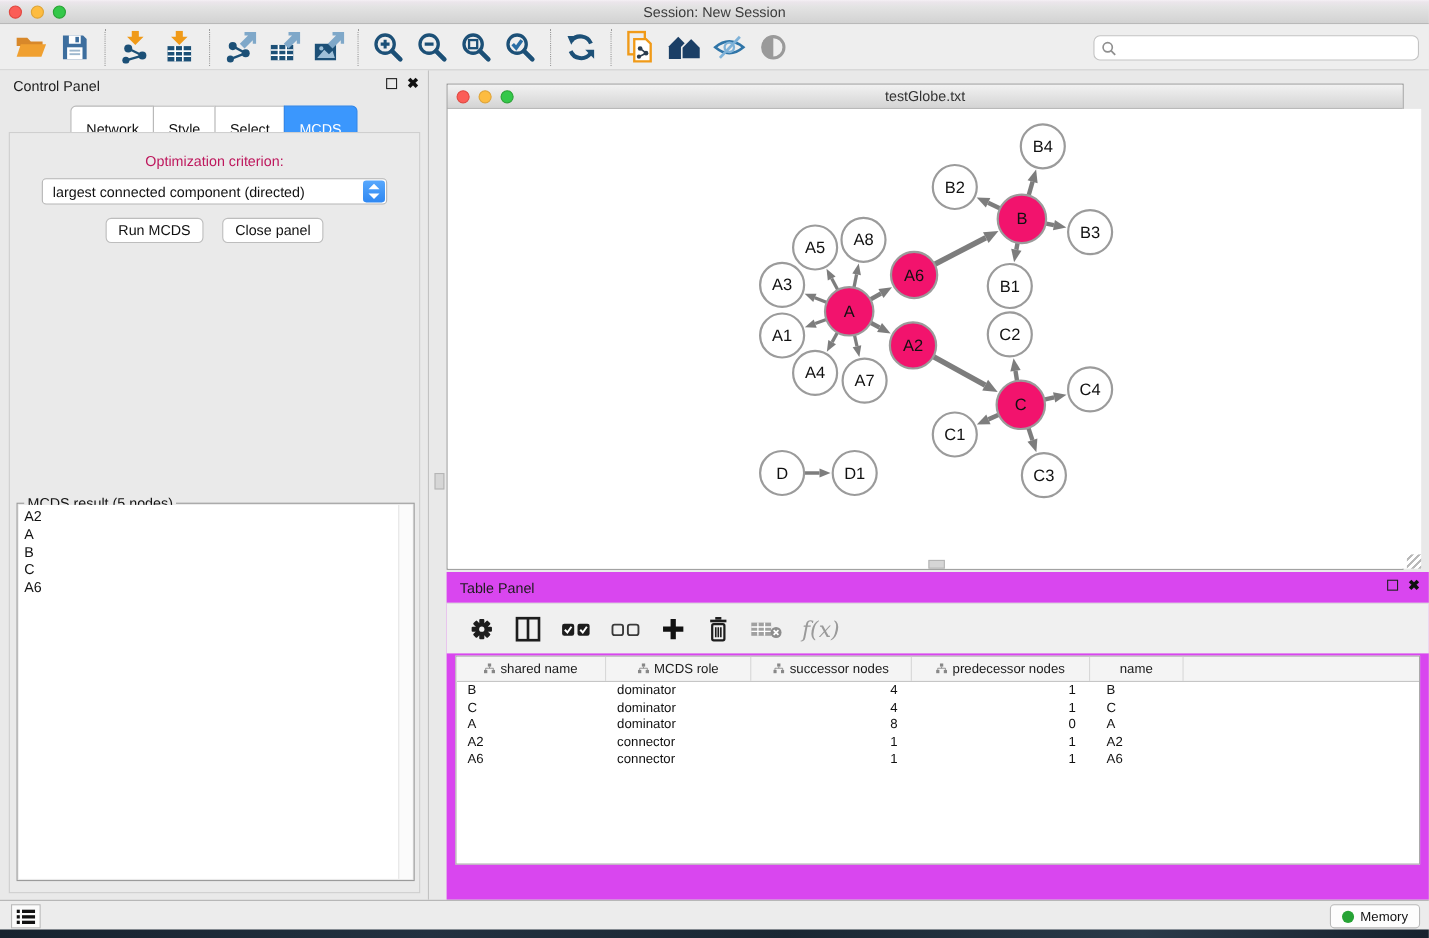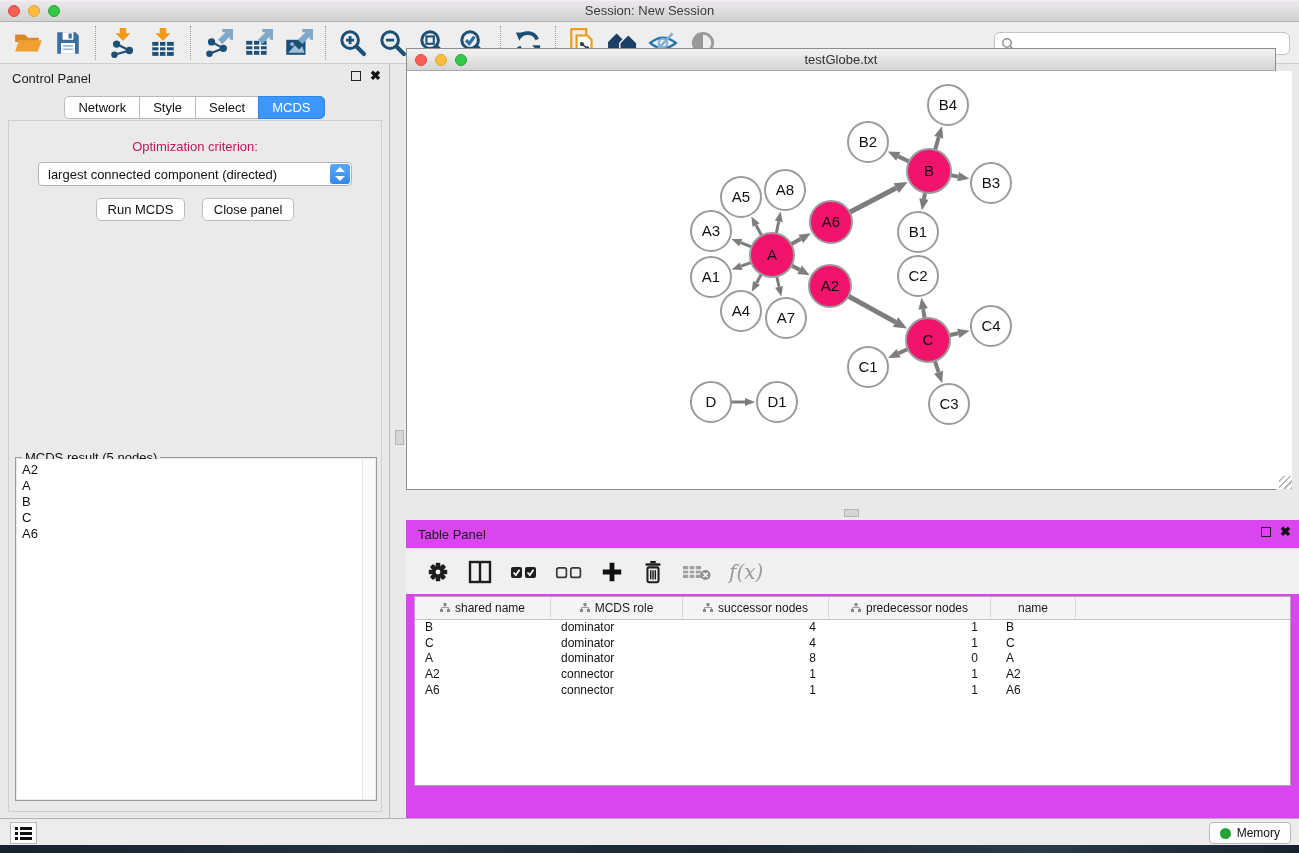--- a/index.html
+++ b/index.html
@@ -34,21 +34,21 @@
   
   .control-panel { position:absolute; left:0; top:64px; width:390px; height:754px;
     background:#e9e9e9; border-right:1px solid #c2c2c2; }
   .panel-head { position:relative; height:28px; }
   .panel-head .ptitle { position:absolute; left:12px; top:7px; font-size:13px; color:#1c1c1c; }
   .panel-ctrls { position:absolute; right:8px; top:7px; display:flex; gap:9px; align-items:center; }
   .float-box { width:10px; height:10px; border:1.5px solid #222; }
   .close-x { font-size:13px; font-weight:bold; color:#111; line-height:10px; }
   .seg { display:inline-flex; }
   .seg button { font-family:"Liberation Sans",sans-serif; font-size:13px; color:#111;
-    background:#fff; border:1px solid #b9b9b9; padding:3px 13px; margin-left:-1px; cursor:default; }
+    background:#fff; border:1px solid #b9b9b9; padding:13px 13px; margin-left:-1px; cursor:default; }
   .seg button:first-child { border-radius:5px 0 0 5px; margin-left:0; }
   .seg button:last-child { border-radius:0 5px 5px 0; }
   .seg button.active { background:#3b97fd; border-color:#2f86ea; color:#fff; }
   .cp-tabs-row { text-align:center; margin-top:4px; }
   .cp-body { position:absolute; left:8px; top:56px; width:374px; height:692px;
     background:#eaeaea; border:1px solid #cfcfcf; }
   .crit-label { text-align:center; margin-top:18px; font-size:13px; color:#be185d; }
   .combo { position:relative; margin:8px auto 0 auto; width:314px; height:24px; background:#fff;
     border:1px solid #b5b5b5; border-radius:4px; }
   .combo .cval { position:absolute; left:9px; top:4px; font-size:13px; color:#111; white-space:nowrap; }
@@ -72,21 +72,21 @@
   .list-items { padding:3px 0 0 5px; }
   .list-items div { font-size:13px; line-height:16px; color:#111; }
 
   
   .v-divider-handle { position:absolute; left:395px; top:430px; width:9px; height:15px;
     background:#d6d6d6; border:1px solid #b5b5b5; }
   .h-divider-handle { position:absolute; left:844px; top:509px; width:15px; height:8px;
     background:#d6d6d6; border:1px solid #b5b5b5; }
 
   
-  .net-window { position:absolute; left:406px; top:48px; width:870px; height:442px;
+  .net-window { position:absolute; left:406px; top:76px; width:870px; height:442px;
     border:1px solid #8d8d8d; background:#fff; }
   .nw-titlebar { position:relative; height:22px;
     background:linear-gradient(#f2f2f2,#d4d4d4); border-bottom:1px solid #aaa; }
   .nw-titlebar .title { position:absolute; left:0; right:0; top:3px; text-align:center;
     font-size:13px; color:#333; }
   .nw-canvas { position:relative; width:885px; height:418px; background:#fff; }
   .resize-grip { position:absolute; right:0; bottom:0; width:13px; height:13px;
     background:repeating-linear-gradient(135deg, transparent 0 3px, #b9b9b9 3px 4.5px); }
 
   

